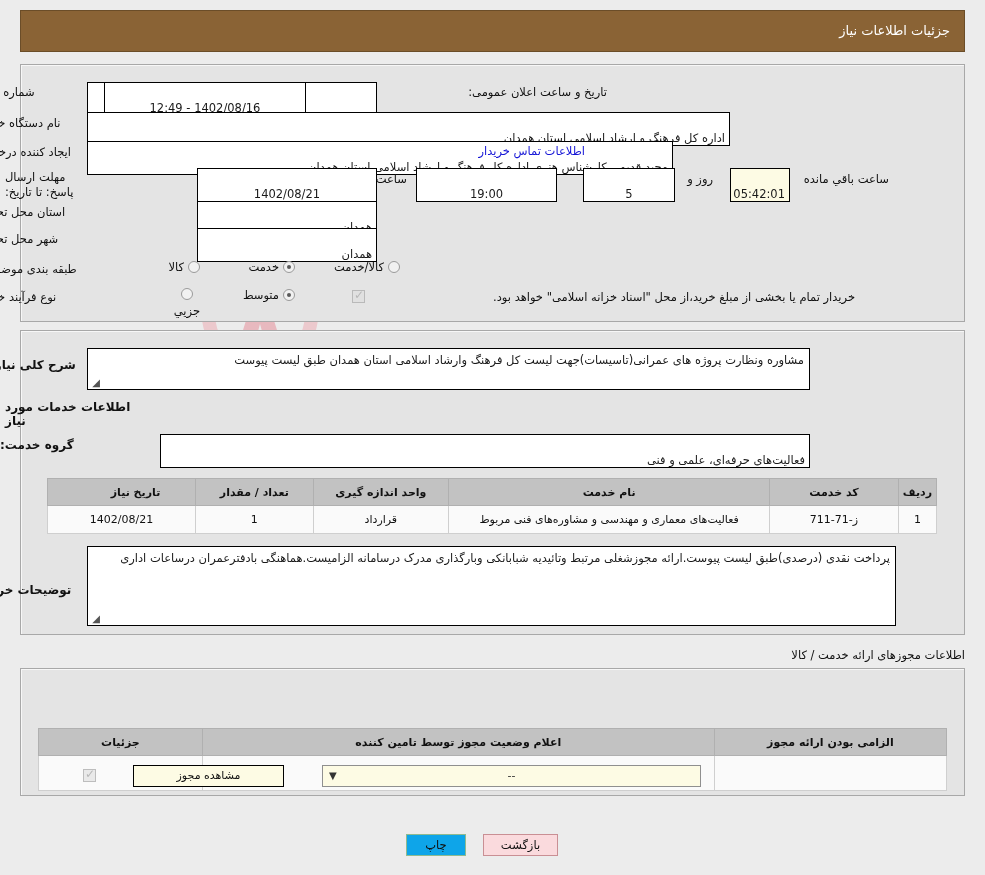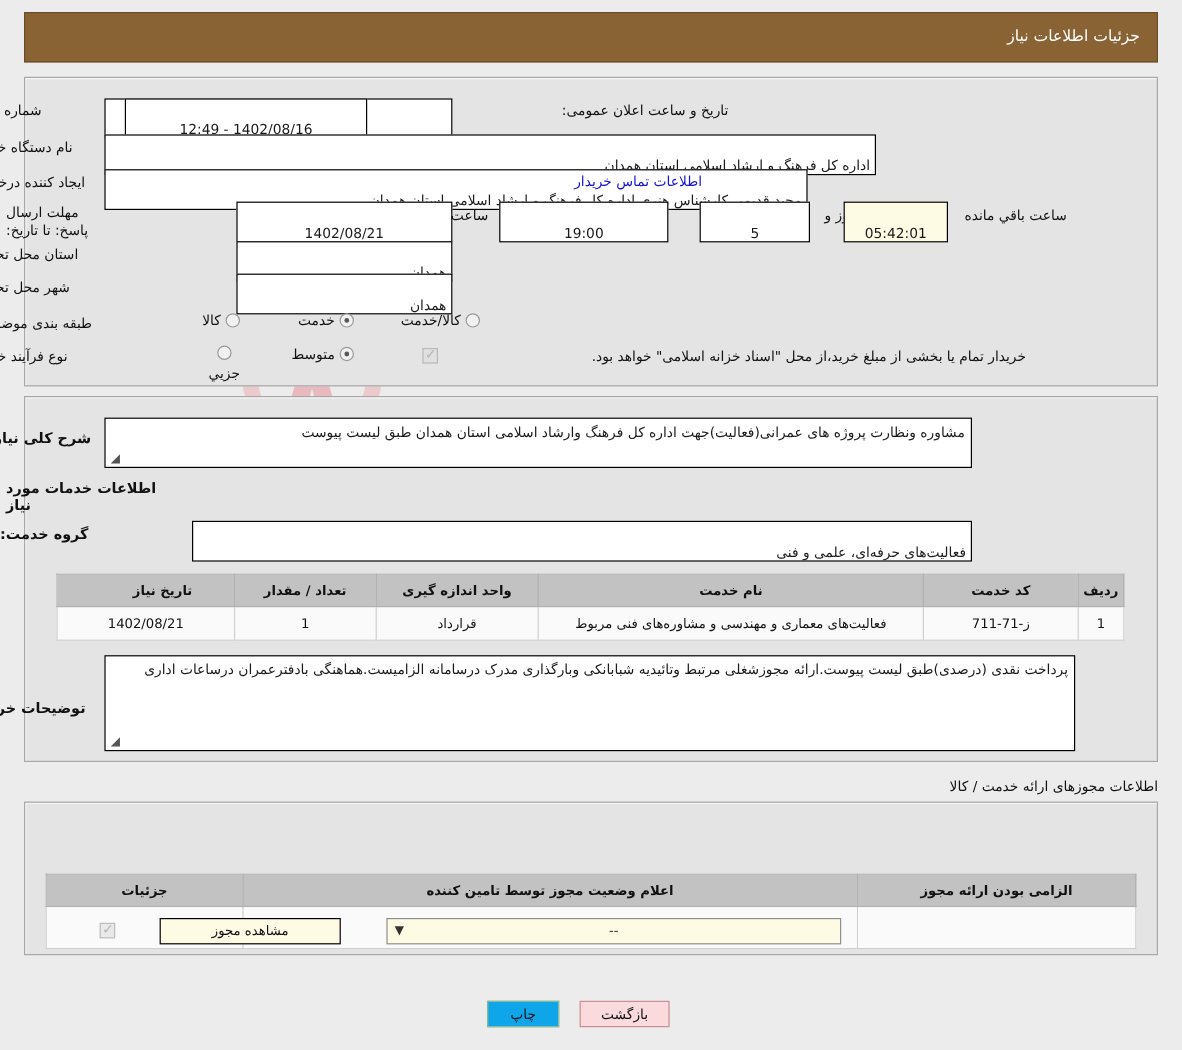--- a/index.html
+++ b/index.html
@@ -305,21 +305,21 @@
 <div class="flabel" style="right:905px; top:145px; width:115px;">ایجاد کننده درخواست:</div>
 <div class="tbox rightaln" style="right:312px; top:141px; width:586px; height:21px;">مجید قدیمی کارشناس هنری اداره کل فرهنگ و ارشاد اسلامی استان همدان</div>
 <div class="link-text" style="right:400px; top:144px; left:auto;">اطلاعات تماس خریدار</div>
 
 <div class="flabel" style="right:905px; top:170px; width:75px; line-height:15px;">مهلت ارسال پاسخ: تا تاریخ:</div>
 <div class="tbox center" style="right:608px; top:168px; width:180px; height:21px;">1402/08/21</div>
 <div class="plain-text" style="right:578px; top:172px;">ساعت</div>
 <div class="tbox center" style="right:428px; top:168px; width:141px; height:21px;">19:00</div>
 <div class="tbox center" style="right:310px; top:168px; width:92px; height:21px;">5</div>
 <div class="plain-text" style="right:272px; top:172px;">روز و</div>
-<div class="tbox center yellowish" style="right:195px; top:168px; width:87px; height:21px;">05:42:01</div>
+<div class="tbox center yellowish" style="right:195px; top:168px; width:60px; height:21px;">05:42:01</div>
 <div class="plain-text" style="right:96px; top:172px;">ساعت باقي مانده</div>
 
 <div class="flabel" style="right:905px; top:205px; width:105px;">استان محل تحویل:</div>
 <div class="tbox rightaln" style="right:608px; top:201px; width:180px; height:21px;">همدان</div>
 
 <div class="flabel" style="right:905px; top:232px; width:105px;">شهر محل تحویل:</div>
 <div class="tbox rightaln" style="right:608px; top:228px; width:180px; height:21px;">همدان</div>
 
 <div class="flabel" style="right:905px; top:262px; width:105px;">طبقه بندی موضوعی:</div>
 <div class="radio-wrap" style="right:785px; top:260px;">
@@ -344,21 +344,21 @@
   <span class="radio-dot on"></span>
   <span class="radio-label">متوسط</span>
 </div>
 <div class="chk" style="right:620px; top:290px; background:#e0e0e0; border-color:#b9b9b9;"></div>
 <div class="plain-text" style="right:130px; top:290px;">خریدار تمام یا بخشی از مبلغ خرید،از محل "اسناد خزانه اسلامی" خواهد بود.</div>
 
 <div class="panel" id="panel-desc"></div>
 
 <div class="flabel flabel-bold" style="right:905px; top:358px; width:90px;">شرح کلی نیاز:</div>
 <div class="tarea" style="right:175px; top:348px; width:723px; height:42px;">
-  <span>مشاوره  ونظارت پروژه های عمرانی(فعالیت)جهت اداره کل فرهنگ وارشاد اسلامی استان همدان طبق لیست پیوست</span>
+  <span>مشاوره  ونظارت پروژه های عمرانی(تاسیسات)جهت لیست کل فرهنگ وارشاد اسلامی استان همدان طبق لیست پیوست</span>
   <span class="grip">◢</span>
 </div>
 
 <div class="flabel flabel-bold" style="right:830px; top:400px; width:150px;">اطلاعات خدمات مورد نیاز</div>
 
 <div class="flabel flabel-bold" style="right:905px; top:438px; width:80px;">گروه خدمت:</div>
 <div class="tbox rightaln" style="right:175px; top:434px; width:650px; height:22px;">فعالیت‌های حرفه‌ای، علمی و فنی</div>
 
 <table class="grid" id="services-grid" style="right:48px; top:478px; width:890px;">
   <thead>

